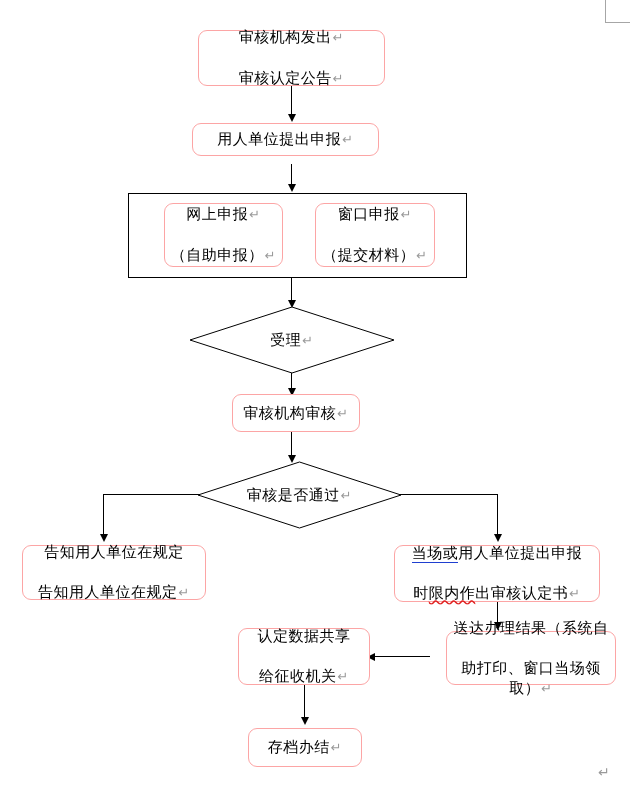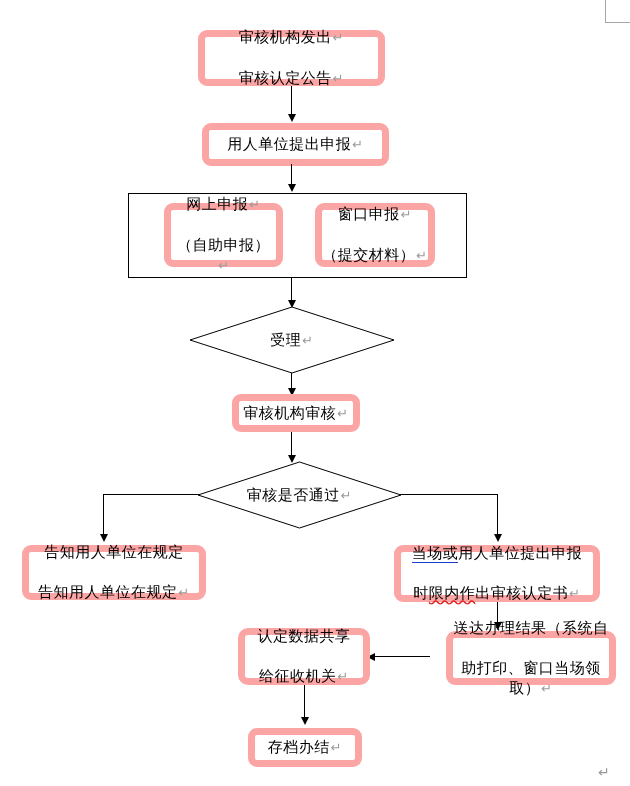--- a/index.html
+++ b/index.html
@@ -25,21 +25,21 @@
     justify-content: center;
     text-align: center;
     color: #000000;
     font-size: 15px;
     line-height: 20px;
     letter-spacing: 0.5px;
     white-space: pre-line;
     background: #ffffff;
   }
   .rounded {
-    border: 7px solid #fca5a5;
+    border: 1px solid #fca5a5;
     border-radius: 9px;
   }
   .plainrect {
     border: 1px solid #000000;
     border-radius: 0;
   }
   .diamond-wrap {
     position: absolute;
   }
   .diamond-wrap svg {
@@ -116,21 +116,21 @@
   <div class="node rounded" style="left:198px; top:30px; width:187px; height:56px;">
     <span>
       <span class="txt-line"><span>审核机构发出</span><span class="pilcrow">↵</span></span>
       <span class="txt-line"><span>审核认定公告</span><span class="pilcrow">↵</span></span>
     </span>
   </div>
 
   <div class="line-blk" style="left:291px; top:86px; width:1px; height:29px;"></div>
   <div class="arrowhead ah-down" style="left:288px; top:114px;"></div>
 
-  <div class="node rounded" style="left:202px; top:123px; width:187px; height:43px;">
+  <div class="node rounded" style="left:192px; top:123px; width:187px; height:33px;">
     <span>
       <span class="txt-line"><span>用人单位提出申报</span><span class="pilcrow">↵</span></span>
     </span>
   </div>
 
   <div class="line-blk" style="left:291px; top:164px; width:1px; height:21px;"></div>
   <div class="arrowhead ah-down" style="left:288px; top:184px;"></div>
 
   <div class="node plainrect" style="left:128px; top:193px; width:339px; height:85px;"></div>
 
@@ -211,21 +211,21 @@
   <div class="node rounded" style="left:430px; top:631px; width:170px; height:54px;margin-left:16px;">
     <span>
       <span class="txt-line"><span>送达办理结果（系统自</span></span>
       <span class="txt-line"><span>助打印、窗口当场领取）</span><span class="pilcrow">↵</span></span>
     </span>
   </div>
 
   <div class="line-blk" style="left:375px; top:656px; width:55px; height:1px;"></div>
   <div class="arrowhead ah-left" style="left:367px; top:653px;"></div>
 
-  <div class="node rounded" style="left:238px; top:628px; width:132px; height:57px;border-radius:10px;">
+  <div class="node rounded" style="left:238px; top:628px; width:132px; height:57px;">
     <span>
       <span class="txt-line"><span>认定数据共享</span></span>
       <span class="txt-line"><span>给征收机关</span><span class="pilcrow">↵</span></span>
     </span>
   </div>
 
   <div class="line-blk" style="left:304px; top:685px; width:1px; height:34px;"></div>
   <div class="arrowhead ah-down" style="left:301px; top:717px;"></div>
 
   <div class="node rounded" style="left:248px; top:728px; width:114px; height:39px;">

